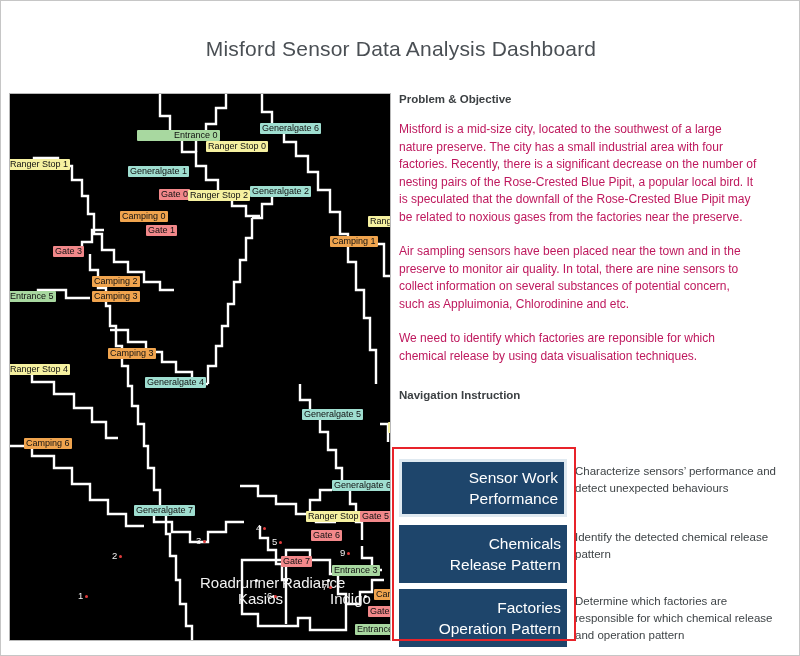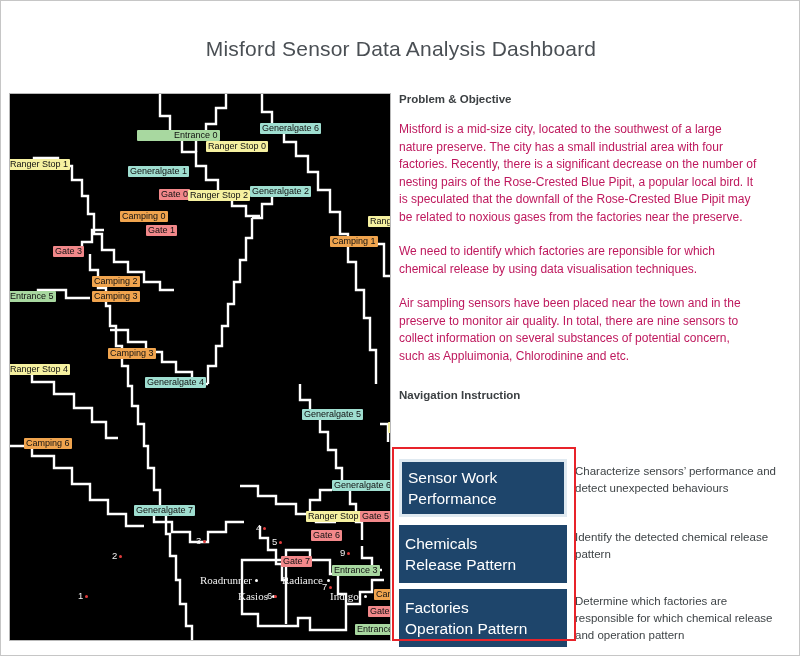--- a/index.html
+++ b/index.html
@@ -51,24 +51,23 @@
     border-radius: 1px;
   }
   .lbl-ranger    { background: #f6f1a0; }
   .lbl-entrance  { background: #a8d8a0; }
   .lbl-general   { background: #9fded0; }
   .lbl-gate      { background: #f2888a; }
   .lbl-camping   { background: #f0a44e; }
 
   .factory-label {
     position: absolute;
-    font-size: 11px;
+    font-size: 15px;
     color: #f2f2f2;
     white-space: nowrap;
-    font-family: Liberation Serif, serif;
   }
   .sensor-label {
     position: absolute;
     font-size: 9.5px;
     color: #f2f2f2;
     white-space: nowrap;
   }
   .dot-red {
     position: absolute;
     width: 3px; height: 3px;
@@ -132,21 +131,21 @@
     width: 168px;
     min-height: 58px;
     background: #1e456b;
     color: #ffffff;
     font-size: 15.5px;
     line-height: 21px;
     text-align: center;
     display: flex;
     flex-direction: column;
     justify-content: center;
-    align-items: flex-start;
+    align-items: flex-end;
     padding: 4px 6px;
     cursor: pointer;
     border: none;
     font-family: "Liberation Sans", sans-serif;
   }
   .nav-button.selected {
     border: 3px solid #dfe9f0;
   }
   .nav-desc {
     margin-left: 8px;
@@ -304,22 +303,22 @@
         <div class="dot-red" style="left: 319px; top: 492px;"></div>
         <div class="sensor-label" style="left: 168px; top: 544px;">8</div>
         <div class="sensor-label" style="left: 330px; top: 453px;">9</div>
         <div class="dot-red" style="left: 337px; top: 458px;"></div>
       </div>
   </div>
 
   <div id="content-col">
     <div class="section-heading">Problem &amp; Objective</div>
     <p class="body-para">Mistford is a mid-size city, located to the southwest of a large nature preserve. The city has a small industrial area with four factories. Recently, there is a significant decrease on the number of nesting pairs of the Rose-Crested Blue Pipit, a popular local bird. It is speculated that the downfall of the Rose-Crested Blue Pipit may be related to noxious gases from the factories near the preserve.</p>
+    <p class="body-para">Air sampling sensors have been placed near the town and in the preserve to monitor air quality. In total, there are nine sensors to collect information on several substances of potential concern, such as Appluimonia, Chlorodinine and etc.</p>
     <p class="body-para">We need to identify which factories are reponsible for which chemical release by using data visualisation techniques.</p>
-    <p class="body-para">Air sampling sensors have been placed near the town and in the preserve to monitor air quality. In total, there are nine sensors to collect information on several substances of potential concern, such as Appluimonia, Chlorodinine and etc.</p>
     <div id="nav-heading">Navigation Instruction</div>
   </div>
 
   <div id="nav-block">
     <div id="red-highlight"></div>
     <div id="nav-rows">
         <div class="nav-row" style="top: 12px;">
           <button class="nav-button selected">
             <span>Sensor Work</span>
             <span>Performance</span>

